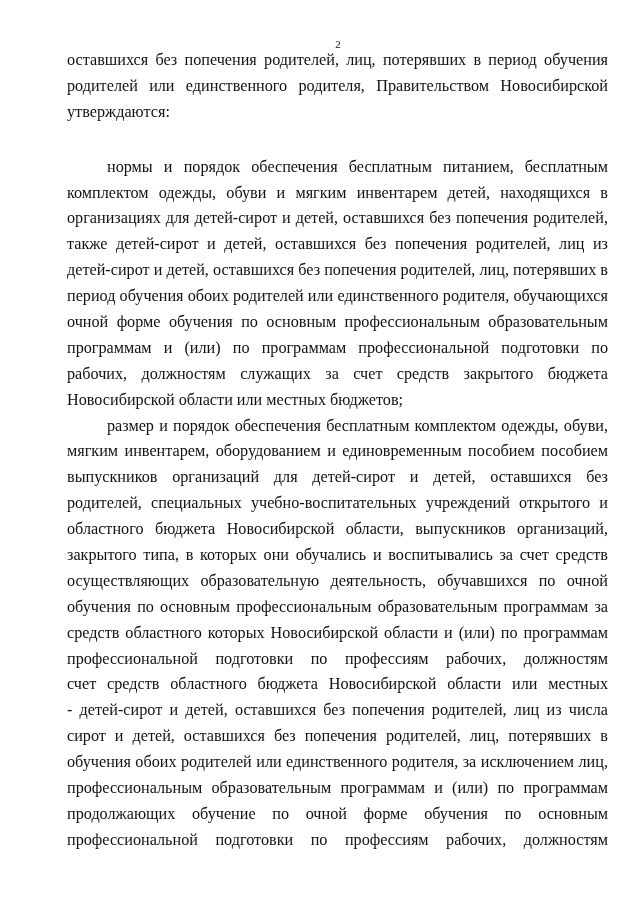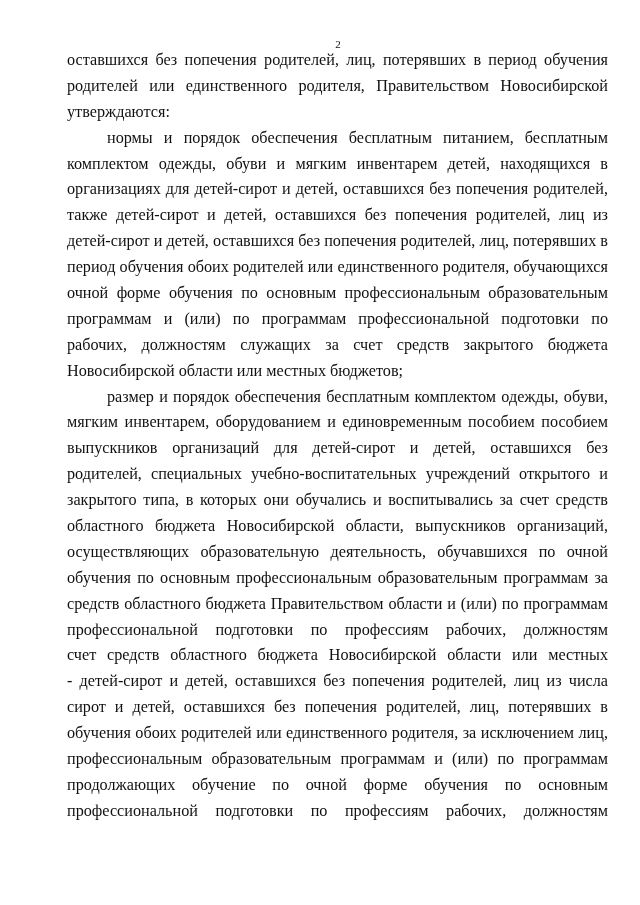--- a/index.html
+++ b/index.html
@@ -58,42 +58,42 @@
 
 <div class="text-column">
 
   <div>
     <span class="line" style="white-space: normal;">оставшихся без попечения родителей, лиц, потерявших в период обучения обоих</span>
     <span class="line" style="white-space: normal;">родителей или единственного родителя, Правительством Новосибирской области</span>
     <span class="line last" style="white-space: normal;">утверждаются:</span>
   </div>
 
   <div>
-    <span class="line indent" style="white-space: normal;">нормы и порядок обеспечения бесплатным питанием, бесплатным</span>
+    <span class="line indent" style="white-space: normal; margin-top: 29px;">нормы и порядок обеспечения бесплатным питанием, бесплатным</span>
     <span class="line" style="white-space: normal;">комплектом одежды, обуви и мягким инвентарем детей, находящихся в</span>
     <span class="line" style="white-space: normal;">организациях для детей-сирот и детей, оставшихся без попечения родителей, а</span>
     <span class="line" style="white-space: normal;">также детей-сирот и детей, оставшихся без попечения родителей, лиц из числа</span>
     <span class="line" style="white-space: normal;">детей-сирот и детей, оставшихся без попечения родителей, лиц, потерявших в</span>
     <span class="line" style="white-space: normal;">период обучения обоих родителей или единственного родителя, обучающихся по</span>
     <span class="line" style="white-space: normal;">очной форме обучения по основным профессиональным образовательным</span>
     <span class="line" style="white-space: normal;">программам и (или) по программам профессиональной подготовки по профессиям</span>
     <span class="line" style="white-space: normal;">рабочих, должностям служащих за счет средств закрытого бюджета</span>
     <span class="line last" style="white-space: normal;">Новосибирской области или местных бюджетов;</span>
   </div>
 
   <div>
     <span class="line indent" style="white-space: normal;">размер и порядок обеспечения бесплатным комплектом одежды, обуви,</span>
     <span class="line" style="white-space: normal;">мягким инвентарем, оборудованием и единовременным пособием пособием</span>
     <span class="line" style="white-space: normal;">выпускников организаций для детей-сирот и детей, оставшихся без попечения</span>
     <span class="line" style="white-space: normal;">родителей, специальных учебно-воспитательных учреждений открытого и</span>
+    <span class="line" style="white-space: normal;">областного бюджета Новосибирской области, выпускников организаций,</span>
     <span class="line" style="white-space: normal;">закрытого типа, в которых они обучались и воспитывались за счет средств</span>
-    <span class="line" style="white-space: normal;">областного бюджета Новосибирской области, выпускников организаций,</span>
     <span class="line" style="white-space: normal;">осуществляющих образовательную деятельность, обучавшихся по очной форме</span>
     <span class="line" style="white-space: normal;">обучения по основным профессиональным образовательным программам за счет</span>
-    <span class="line" style="white-space: normal;">средств областного бюджета Правительством области и (или) по программам</span>
+    <span class="line" style="white-space: normal;">средств областного которых Новосибирской области и (или) по программам</span>
     <span class="line" style="white-space: normal;">профессиональной подготовки по профессиям рабочих, должностям служащих за</span>
     <span class="line" style="white-space: normal;">счет средств областного бюджета Новосибирской области или местных бюджетов,</span>
     <span class="line" style="white-space: normal;">- детей-сирот и детей, оставшихся без попечения родителей, лиц из числа детей-</span>
     <span class="line" style="white-space: normal;">сирот и детей, оставшихся без попечения родителей, лиц, потерявших в период</span>
     <span class="line" style="white-space: normal;">обучения обоих родителей или единственного родителя, за исключением лиц,</span>
     <span class="line" style="white-space: normal;">профессиональным образовательным программам и (или) по программам</span>
     <span class="line" style="white-space: normal;">продолжающих обучение по очной форме обучения по основным</span>
     <span class="line" style="white-space: normal;">профессиональной подготовки по профессиям рабочих, должностям служащих за</span>
   </div>
 

